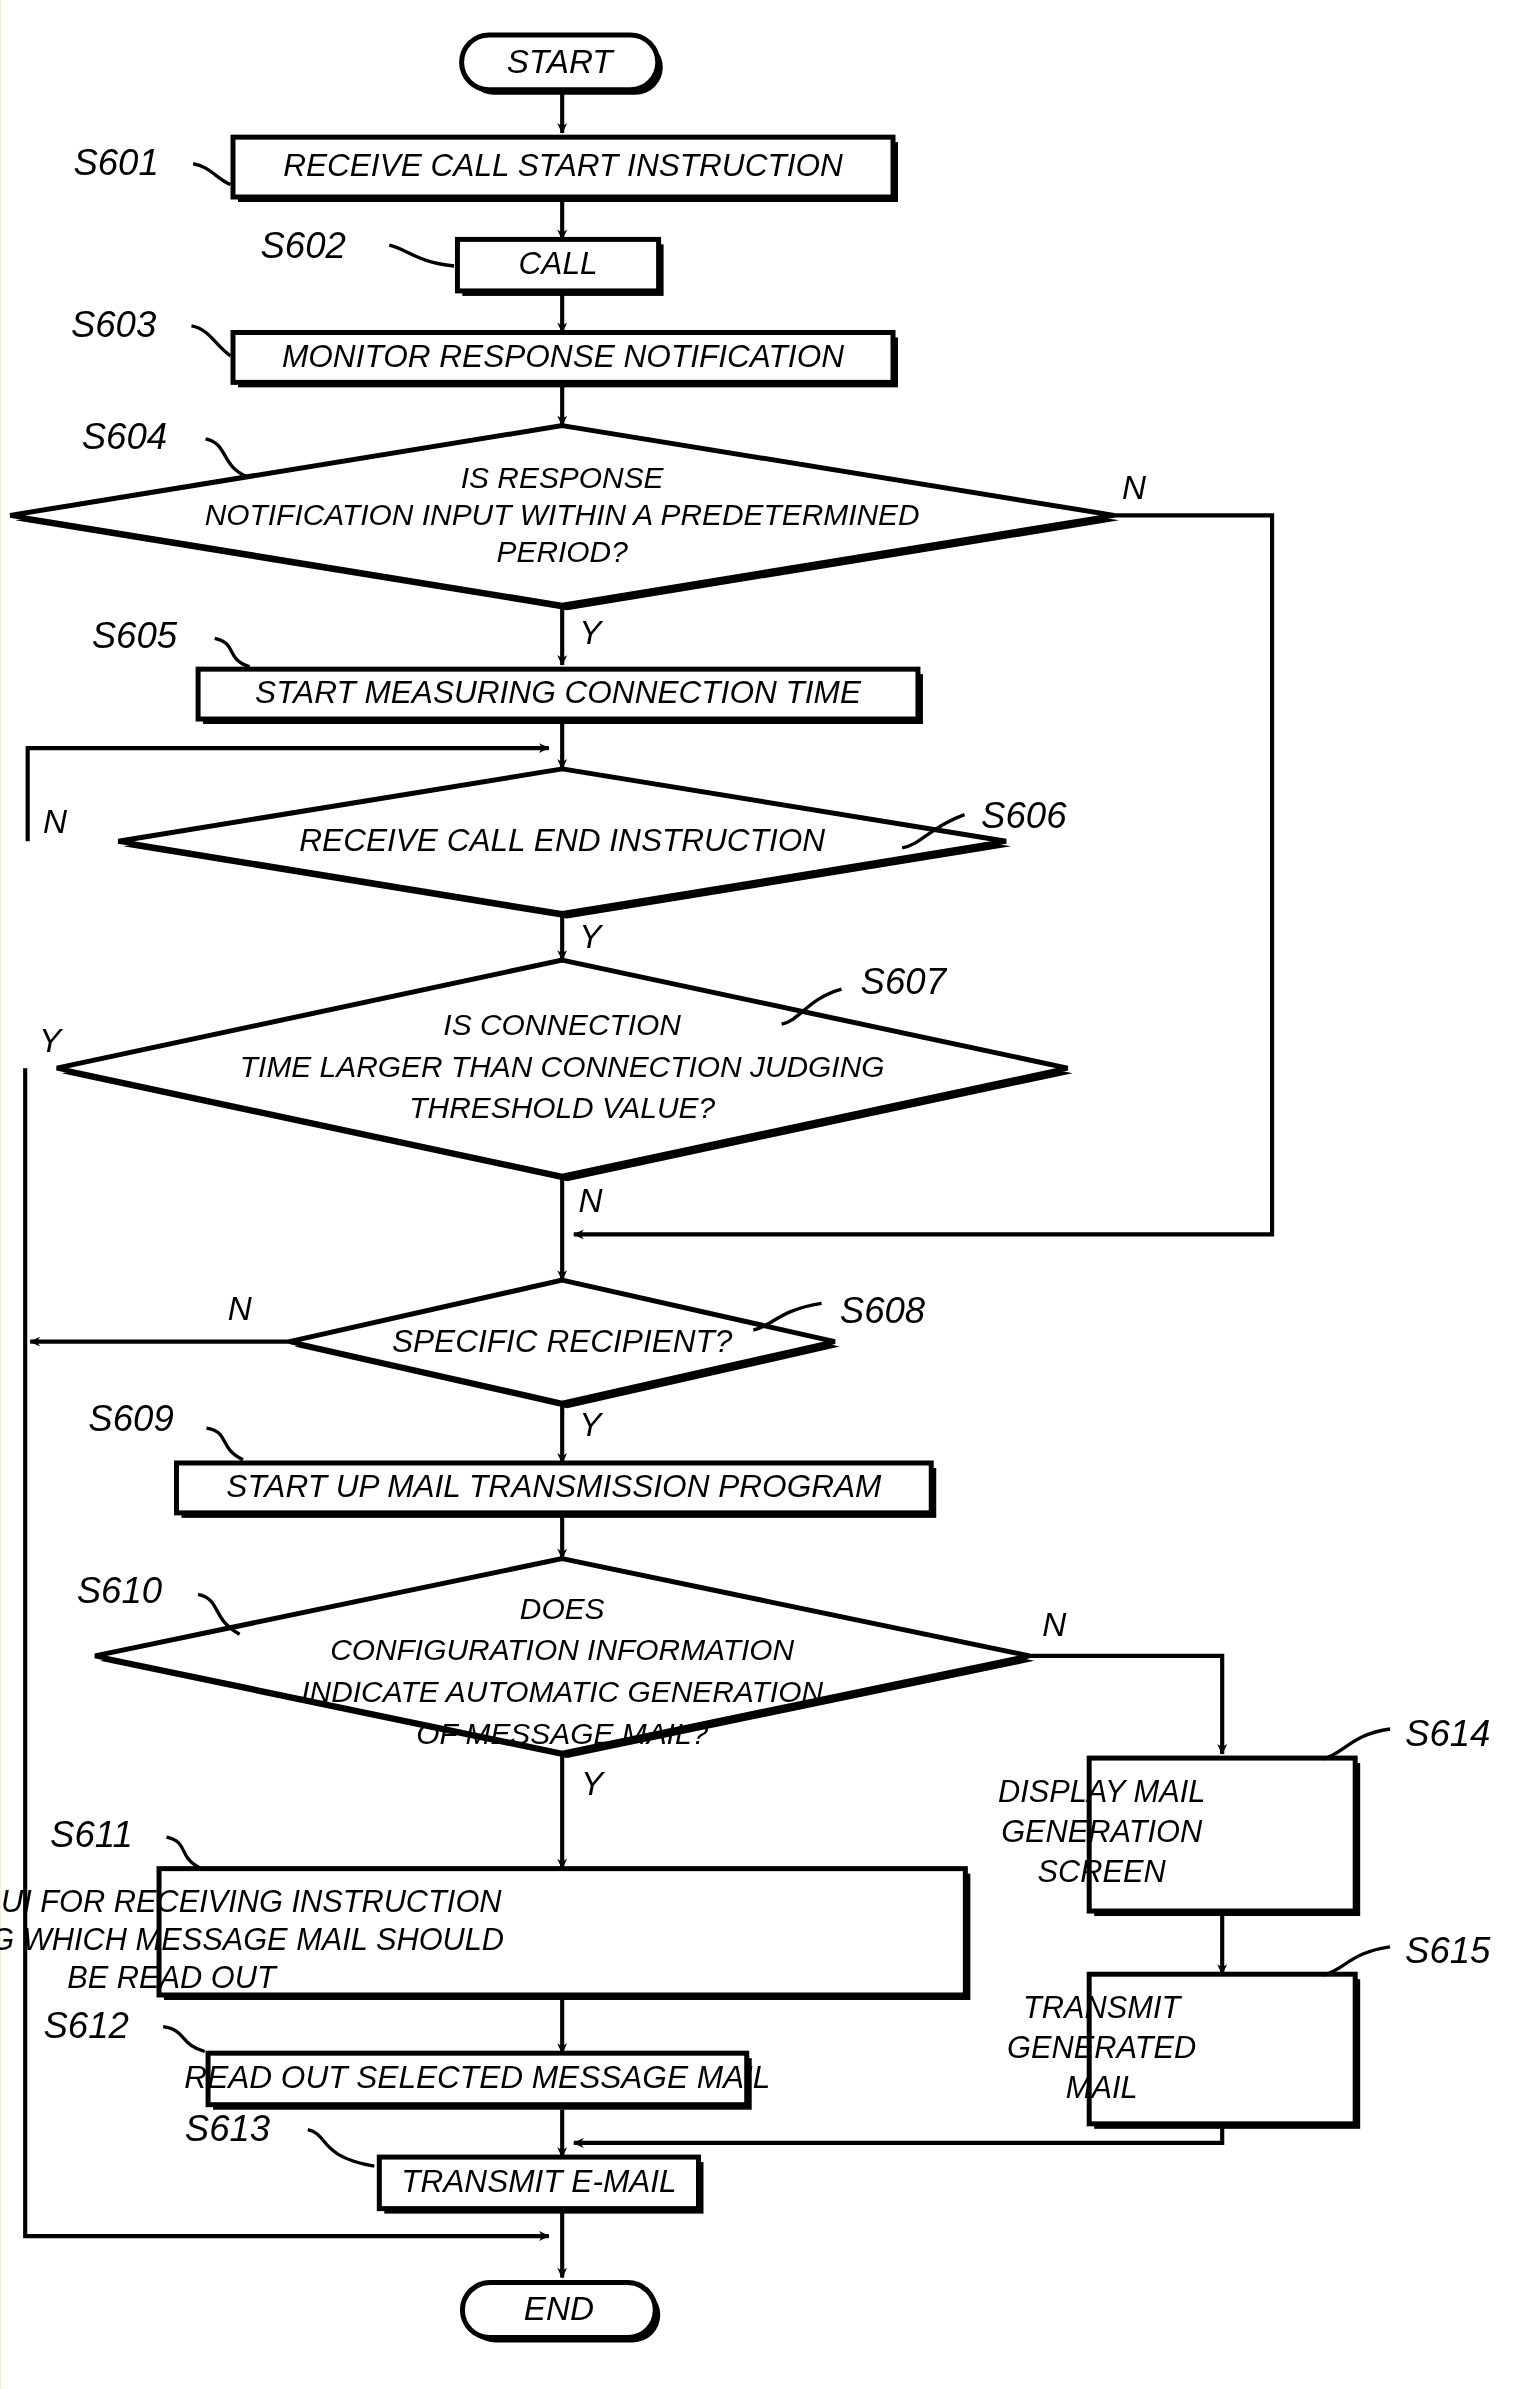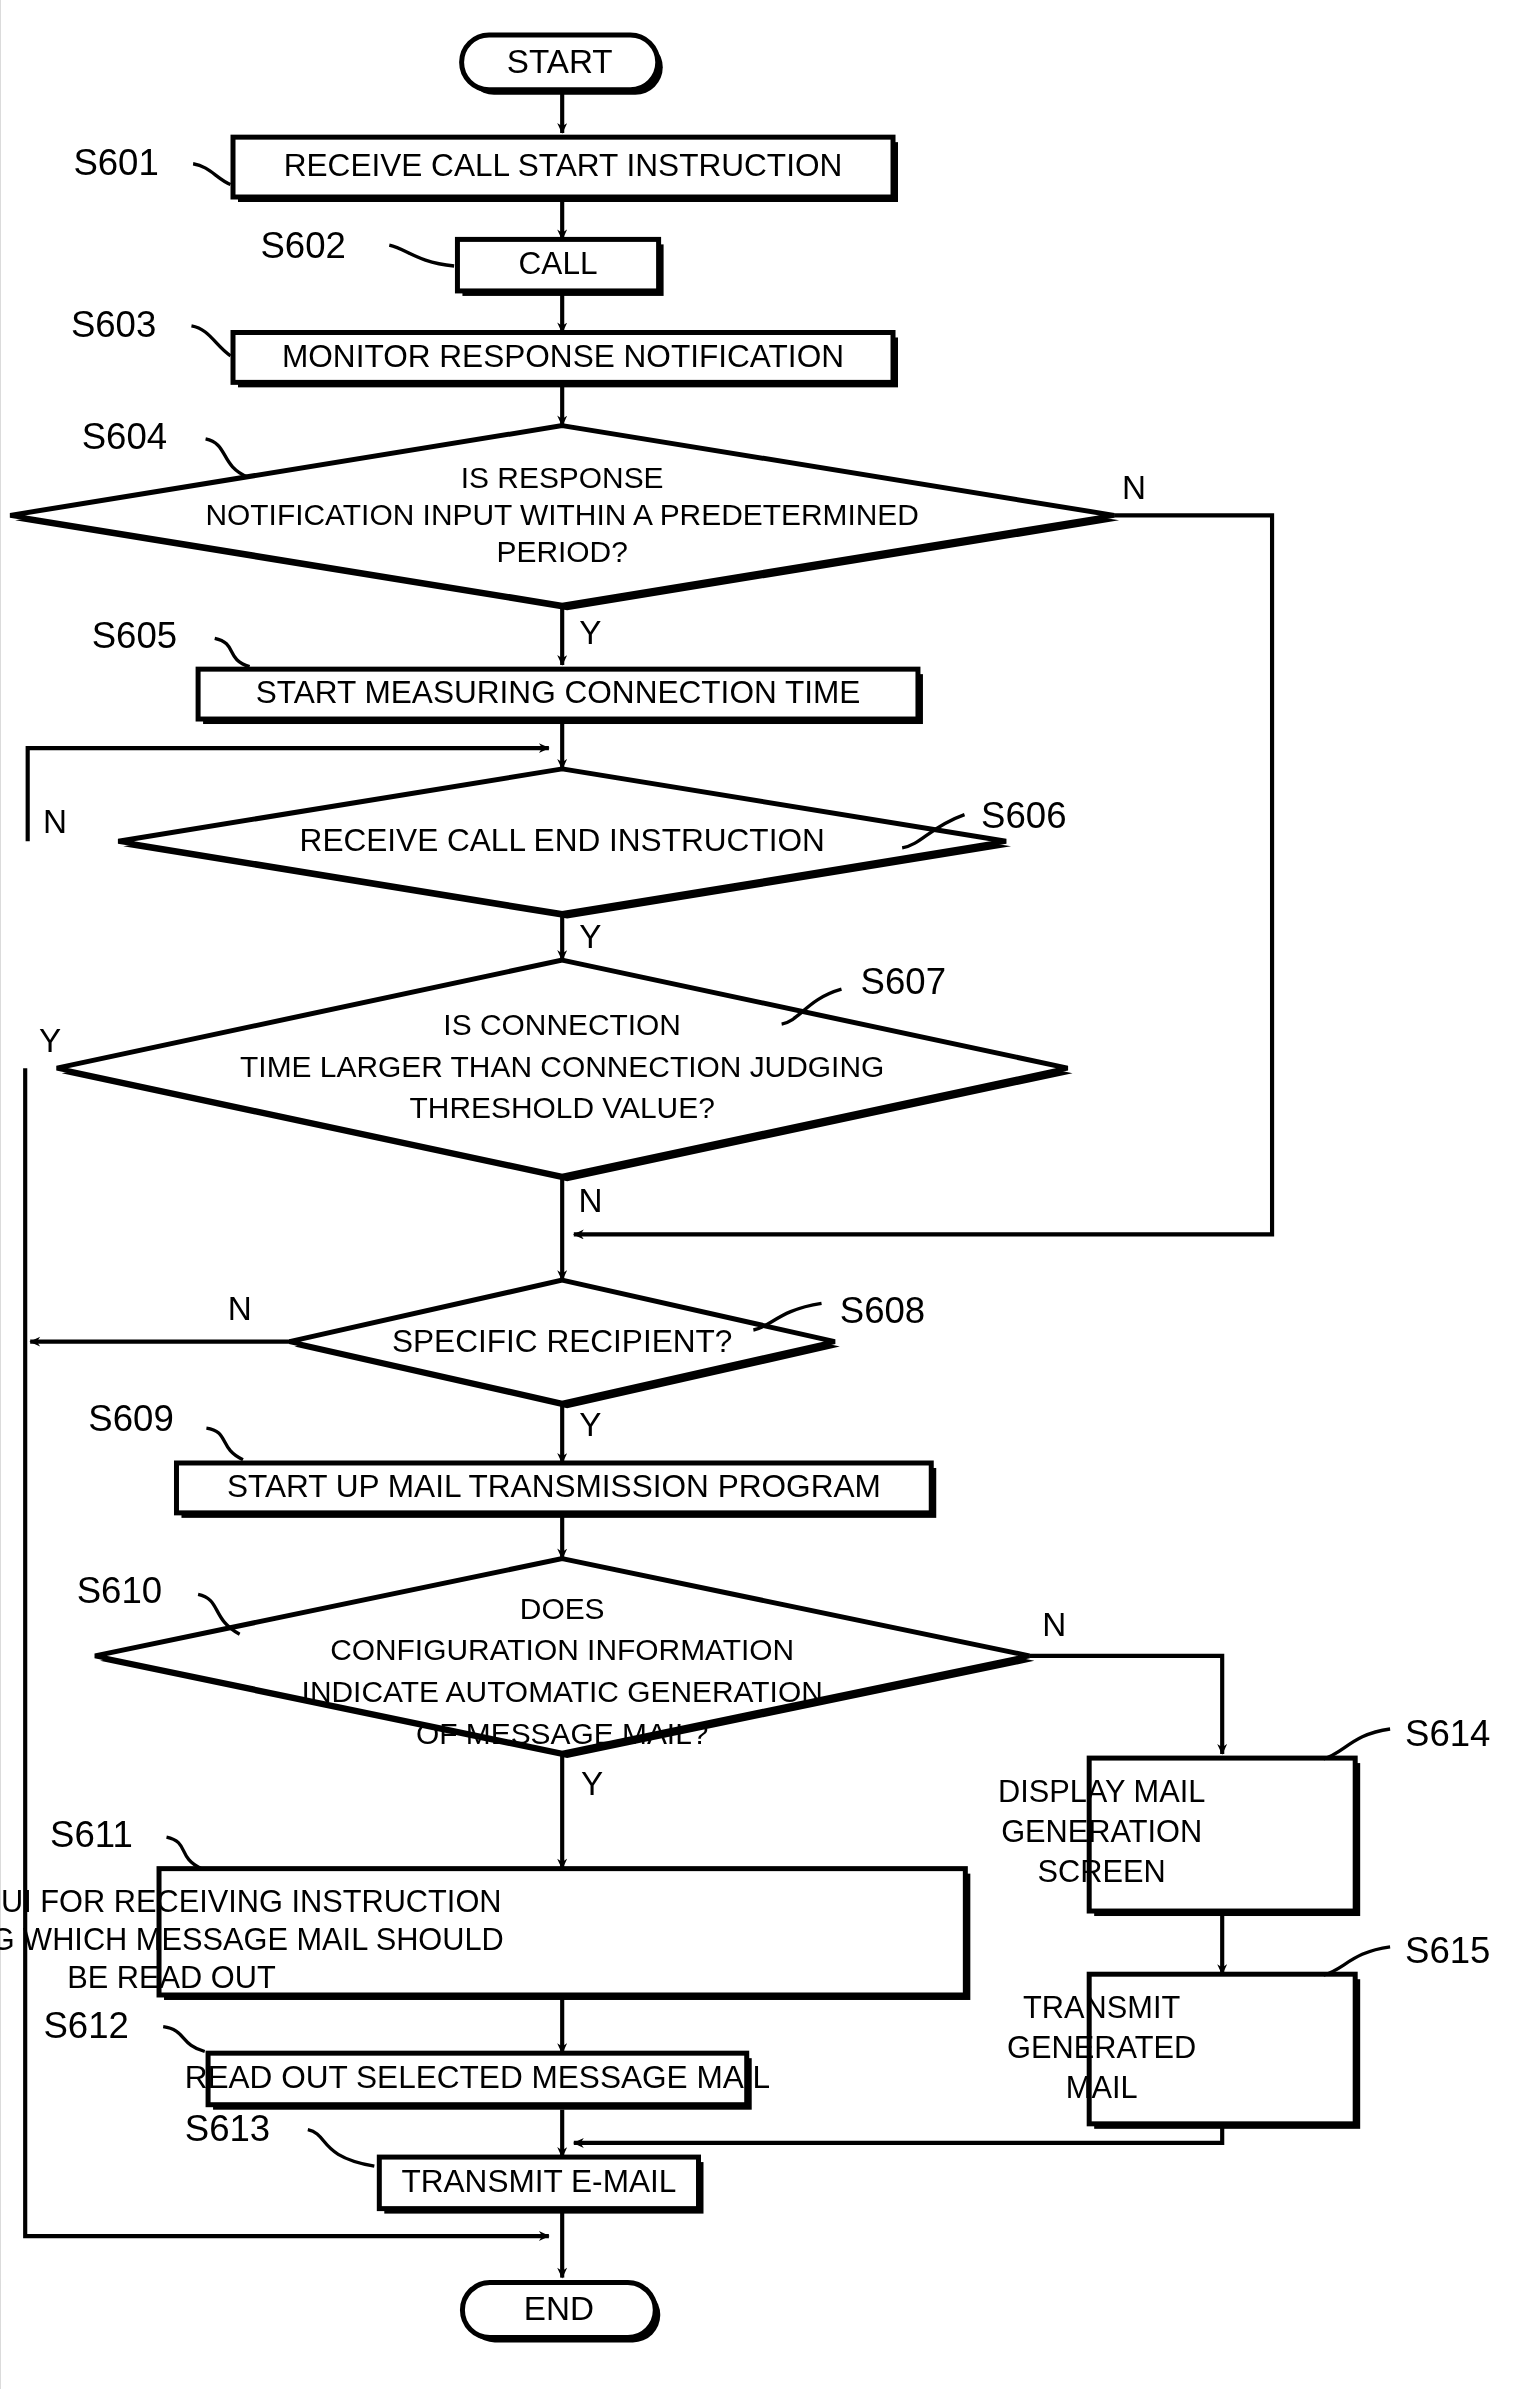--- a/index.html
+++ b/index.html
@@ -1,17 +1,17 @@
 <!DOCTYPE html>
 <html style="font-size:13.3px"><head>
 <meta charset="utf-8">
 <style>
   html,body{margin:0;padding:0;background:#ffffff;}
   body{font-family:"Liberation Sans", sans-serif;}
-  #stage{position:relative;width:1535px;height:2389px;background:#737373;overflow:hidden;}
+  #stage{position:relative;width:1535px;height:2389px;background:#fdba74;overflow:hidden;font-style:italic;}
   svg{display:block;}
   .nodeText{font-family:"Liberation Sans", sans-serif;font-weight:400;fill:#000;
             text-anchor:middle;dominant-baseline:middle;}
   .stepLabel{font-family:"Liberation Sans", sans-serif;fill:#000;text-anchor:start;}
   .branchLabel{font-family:"Liberation Sans", sans-serif;fill:#000;text-anchor:middle;}
 </style>
 </head>
 <body>
 
 <div id="stage">

